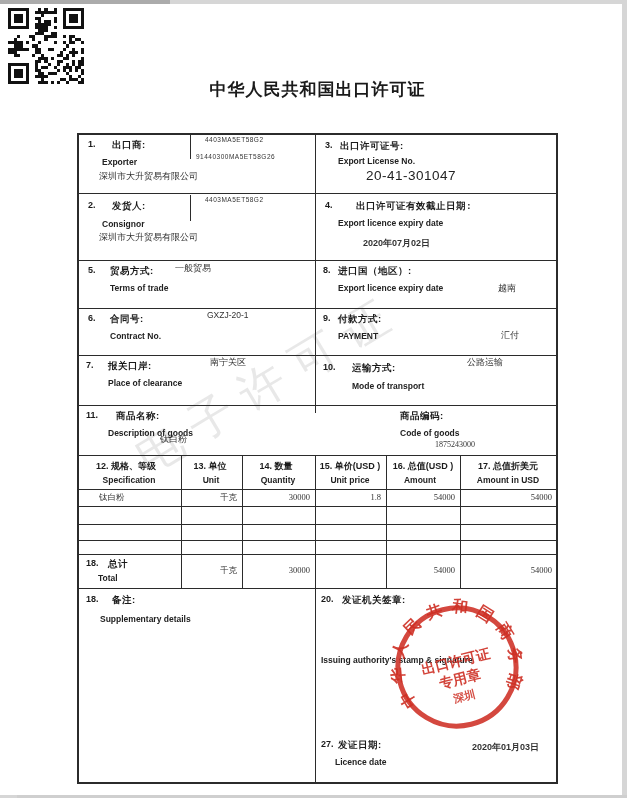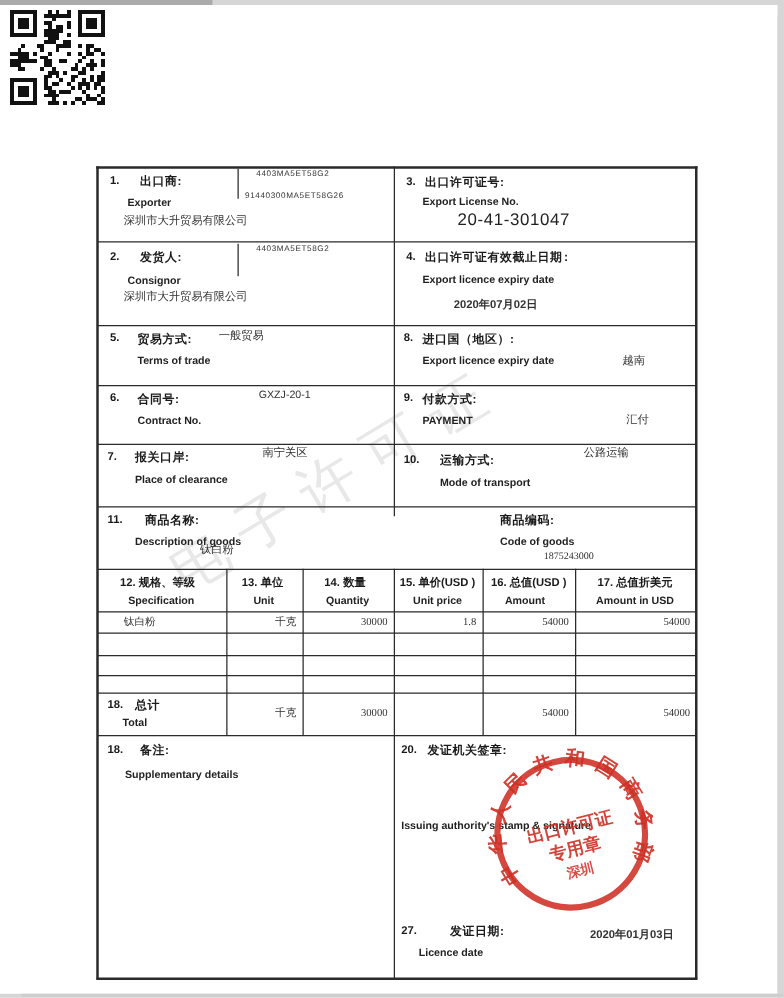--- a/index.html
+++ b/index.html
@@ -225,20 +225,21 @@
         <rect x="14" y="24" width="1" height="1"></rect>
         <rect x="16" y="24" width="1" height="1"></rect>
         <rect x="19" y="24" width="1" height="1"></rect>
         <rect x="23" y="24" width="1" height="1"></rect>
         <rect x="24" y="24" width="1" height="1"></rect>
       </g>
   </svg>
 
   <div id="watermark">电子许可证</div>
 
+  <div id="title">中华人民共和国出口许可证</div>
 
   <div class="hl thick" style="left:77px;top:133px;width:481px;"></div>
   <div class="hl thick" style="left:77px;top:782px;width:481px;"></div>
   <div class="vl thick" style="left:77px;top:133px;height:650px;"></div>
   <div class="vl thick" style="left:556px;top:133px;height:650px;"></div>
 
   <div class="hl" style="left:78px;top:193px;width:479px;"></div>
   <div class="hl" style="left:78px;top:260px;width:479px;"></div>
   <div class="hl" style="left:78px;top:308px;width:479px;"></div>
   <div class="hl" style="left:78px;top:355px;width:479px;"></div>
@@ -274,21 +275,21 @@
   <span class="en" style="left:338px;top:156px;">Export  License No.</span>
   <span class="big" style="left:366px;top:168px;">20-41-301047</span>
 
   <span class="no" style="left:88px;top:200px;">2.</span>
   <span class="zh" style="left:112px;top:200px;">发货人:</span>
   <span class="en" style="left:102px;top:219px;">Consignor</span>
   <span class="val" style="left:82px;top:231px;">深圳市大升贸易有限公司</span>
   <span class="code" style="left:205px;top:196px;">4403MA5ET58G2</span>
 
   <span class="no" style="left:325px;top:200px;">4.</span>
-  <span class="zh" style="left:340px;top:200px;font-family:Liberation Mono, monospace;">出口许可证有效截止日期:</span>
+  <span class="zh" style="left:356px;top:200px;font-family:Liberation Mono, monospace;">出口许可证有效截止日期:</span>
   <span class="en" style="left:338px;top:218px;">Export licence expiry date</span>
   <span class="val" style="left:346px;top:237px;font-weight:bold;font-family:'Liberation Sans',sans-serif;">2020年07月02日</span>
 
   <span class="no" style="left:88px;top:265px;">5.</span>
   <span class="zh" style="left:110px;top:265px;">贸易方式:</span>
   <span class="val" style="left:158px;top:262px;">一般贸易</span>
   <span class="en" style="left:110px;top:283px;">Terms of trade</span>
 
   <span class="no" style="left:323px;top:265px;">8.</span>
   <span class="zh" style="left:338px;top:265px;">进口国（地区）:</span>
@@ -367,16 +368,16 @@
     </defs>
     <text font-size="16" font-weight="bold" fill="#ce2f24" opacity="0.9" letter-spacing="8" font-family="Liberation Serif, serif">
       <textPath href="#arcp" startOffset="4">中华人民共和国商务部</textPath>
     </text>
     <text x="67" y="66" text-anchor="middle" font-size="14" font-weight="bold" fill="#ce2f24" opacity="0.9" font-family="Liberation Serif, serif">出口许可证</text>
     <text x="67" y="84" text-anchor="middle" font-size="14" font-weight="bold" fill="#ce2f24" opacity="0.9" font-family="Liberation Serif, serif">专用章</text>
     <text x="67" y="101" text-anchor="middle" font-size="11" font-weight="bold" fill="#ce2f24" opacity="0.85" font-family="Liberation Serif, serif">深圳</text>
   </svg>
 
   <span class="no" style="left:321px;top:739px;">27.</span>
-  <span class="zh" style="left:360px;top:739px;">发证日期:</span>
+  <span class="zh" style="left:338px;top:739px;">发证日期:</span>
   <span class="en" style="left:335px;top:757px;">Licence date</span>
   <span class="val" style="left:455px;top:741px;font-weight:bold;font-family:'Liberation Sans',sans-serif;">2020年01月03日</span>
 </div>
 
 </body></html>

